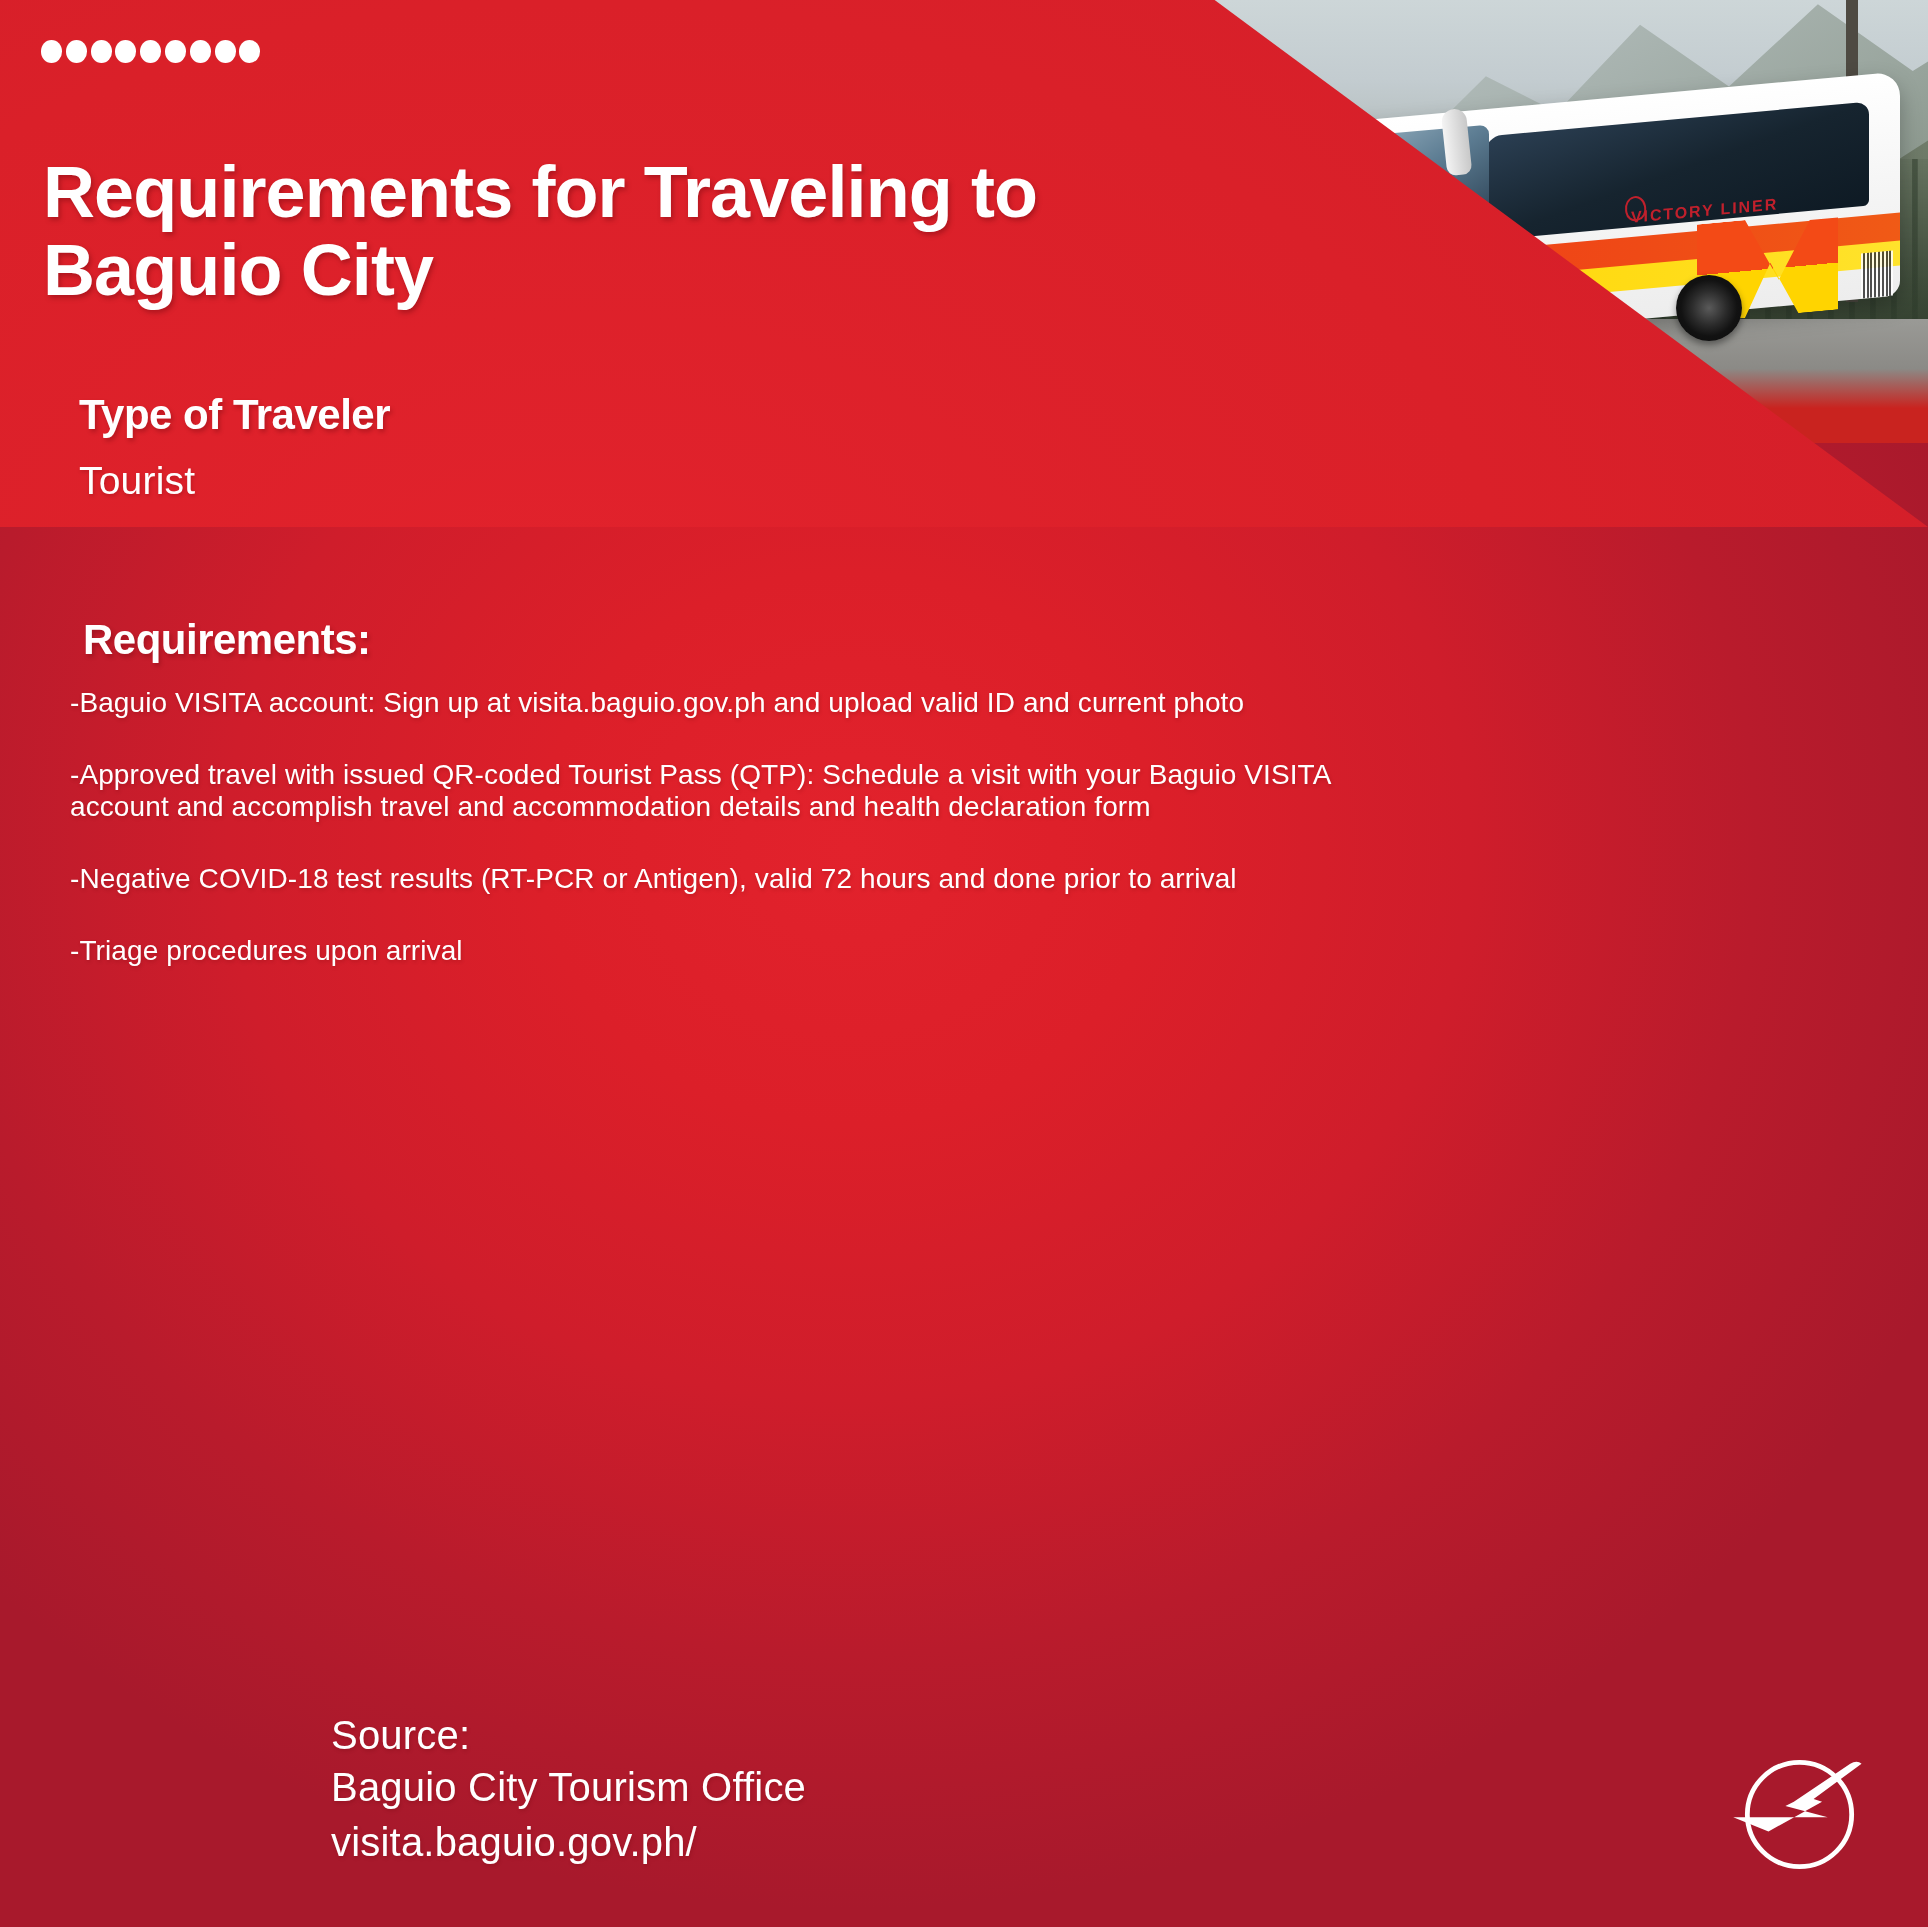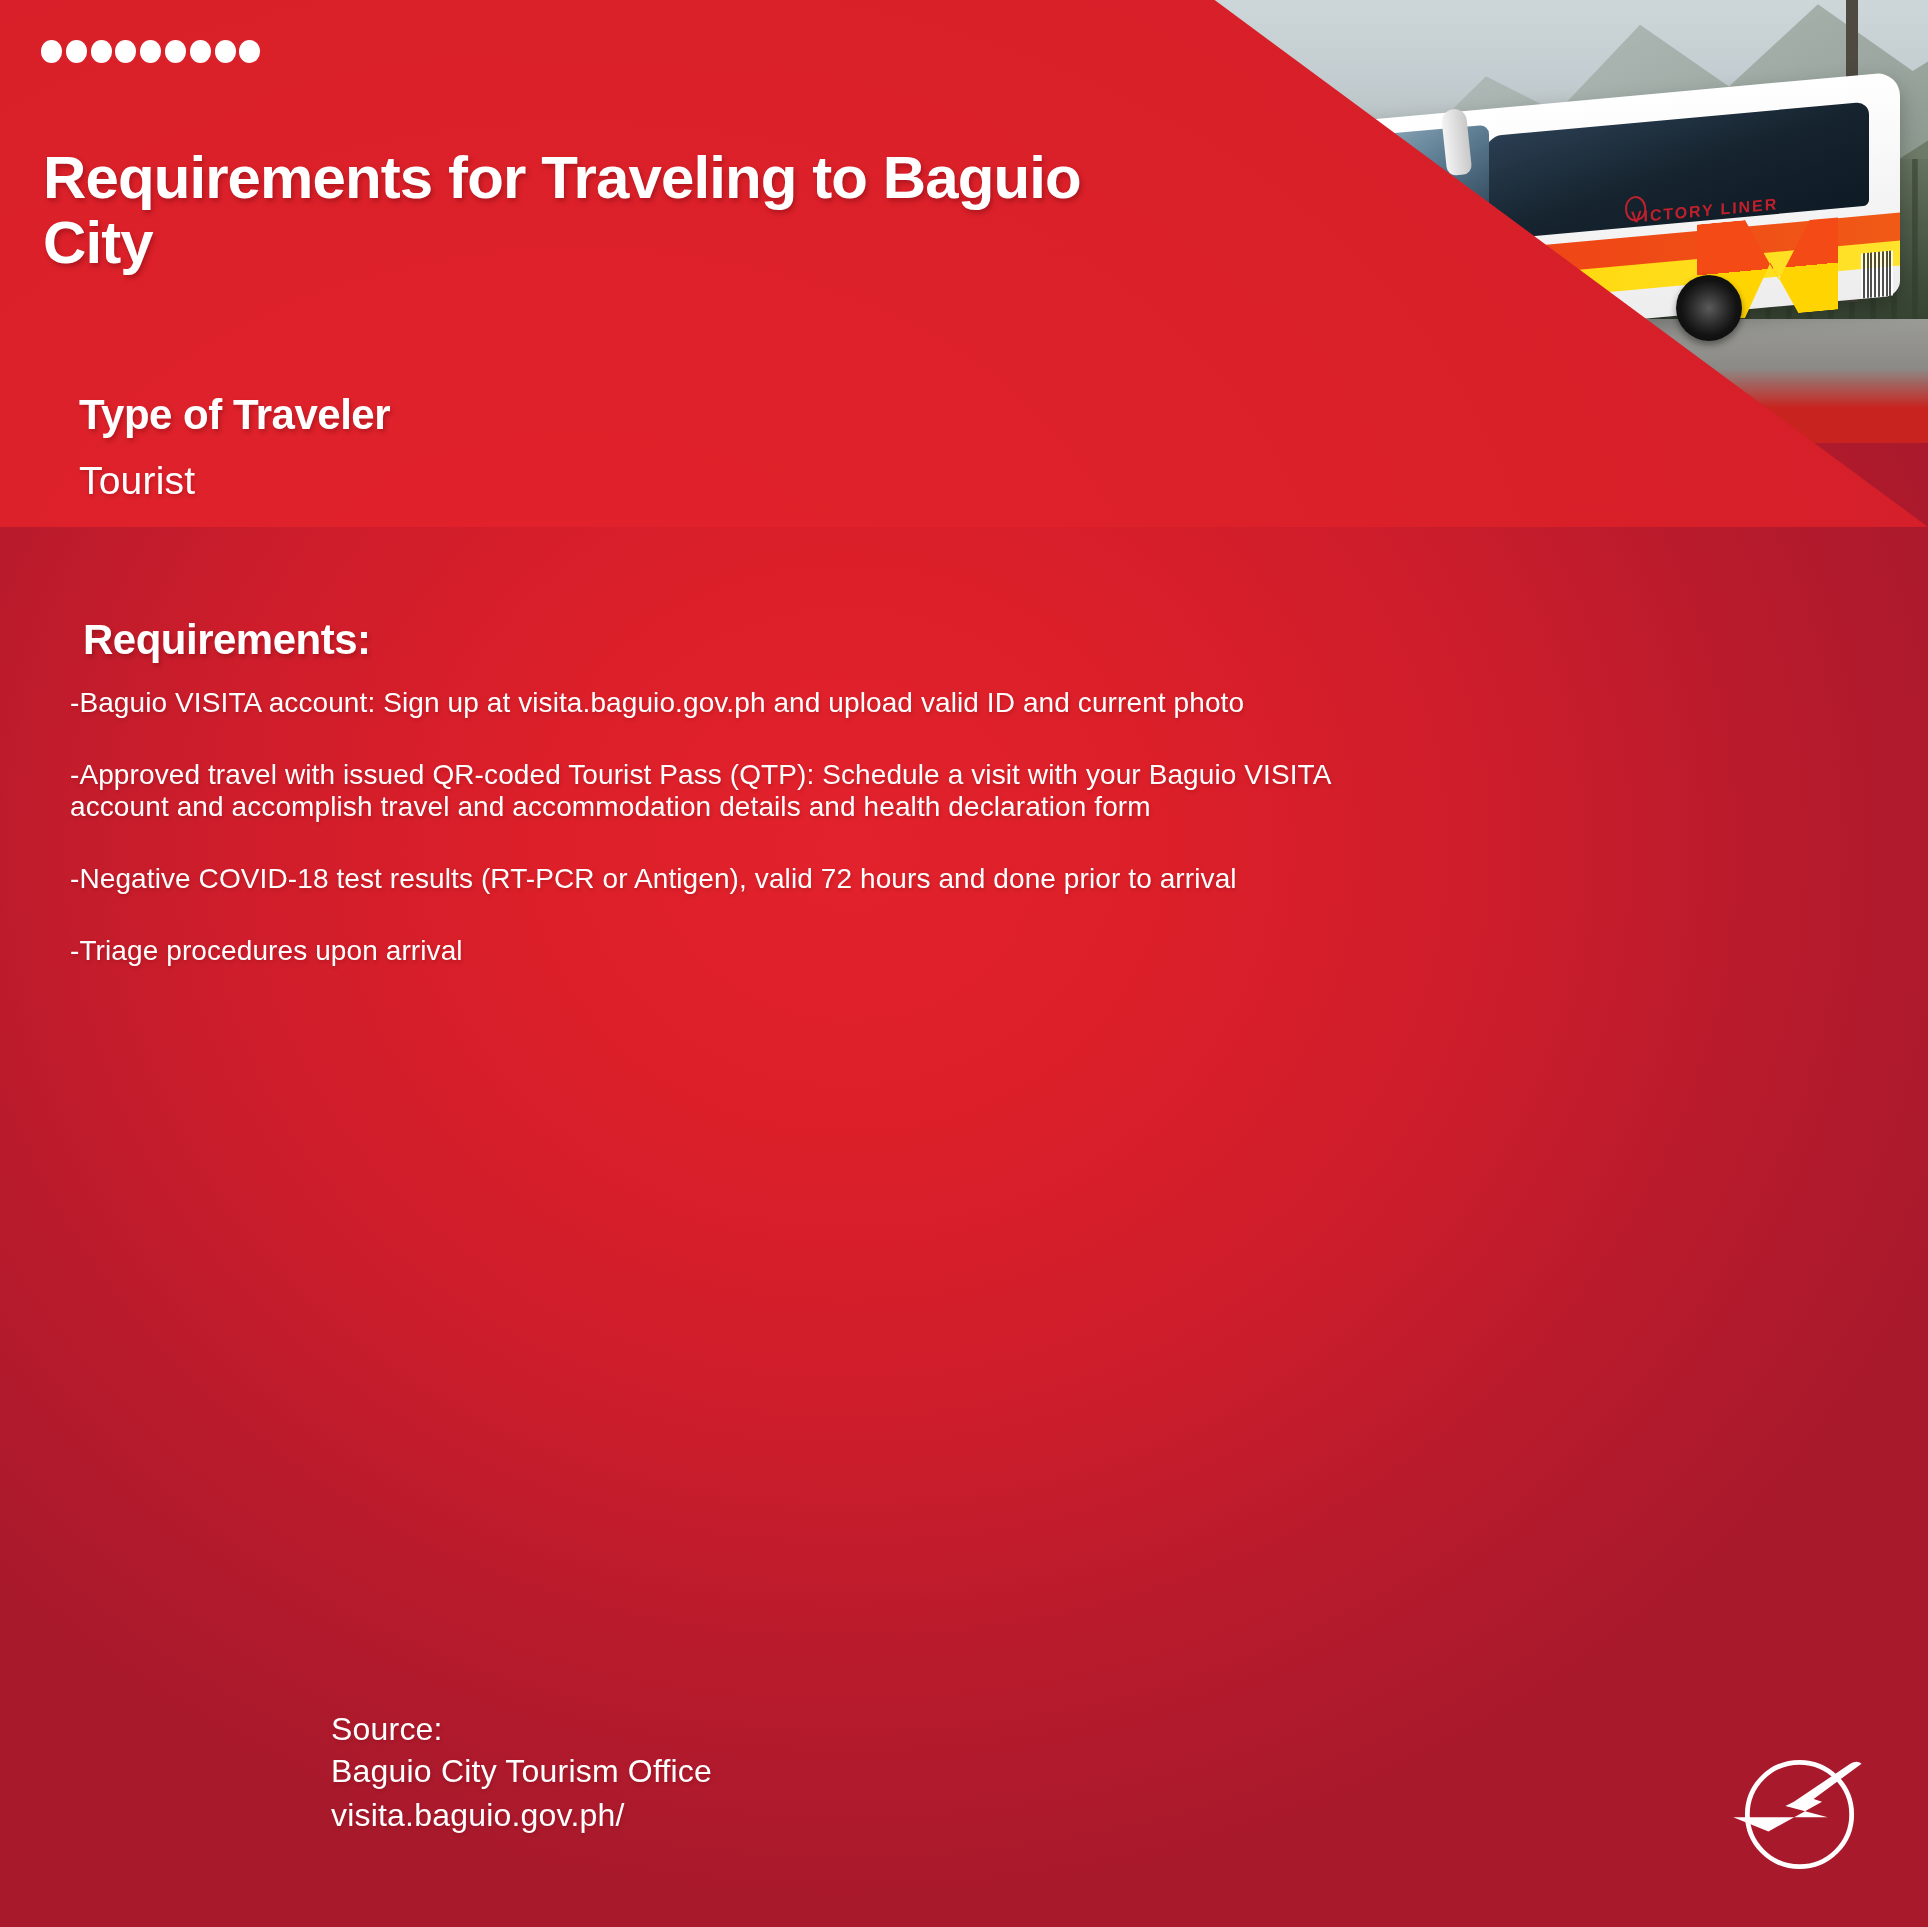--- a/index.html
+++ b/index.html
@@ -266,21 +266,21 @@
     inset: 0;
     z-index: 5;
     color: #ffffff;
   }
 
   .title {
     position: absolute;
     top: 106px;
     left: 43px;
     width: 1111px;
-    font-size: 60px;
+    font-size: 72px;
     line-height: 1.08;
     font-weight: 800;
     letter-spacing: -0.9px;
     text-shadow: 1.9px 2.8px 5.6px rgba(90,0,10,.35);
   }
 
   .section-head {
     position: absolute;
     left: 79px;
     font-size: 42px;
@@ -313,21 +313,21 @@
     font-weight: 400;
     letter-spacing: 0.1px;
     margin-bottom: 41px;
     text-shadow: 0.9px 1.9px 3.8px rgba(90,0,10,.22);
   }
 
   .source-block {
     position: absolute;
     left: 331px;
     top: 1709px;
-    font-size: 32px;
+    font-size: 40px;
     line-height: 1.30;
     font-weight: 400;
     letter-spacing: 0.2px;
     text-shadow: 0.9px 1.9px 3.8px rgba(90,0,10,.22);
   }
   .source-url { margin-top: 3px; }
 
   
   .stripes {
     position: absolute;

